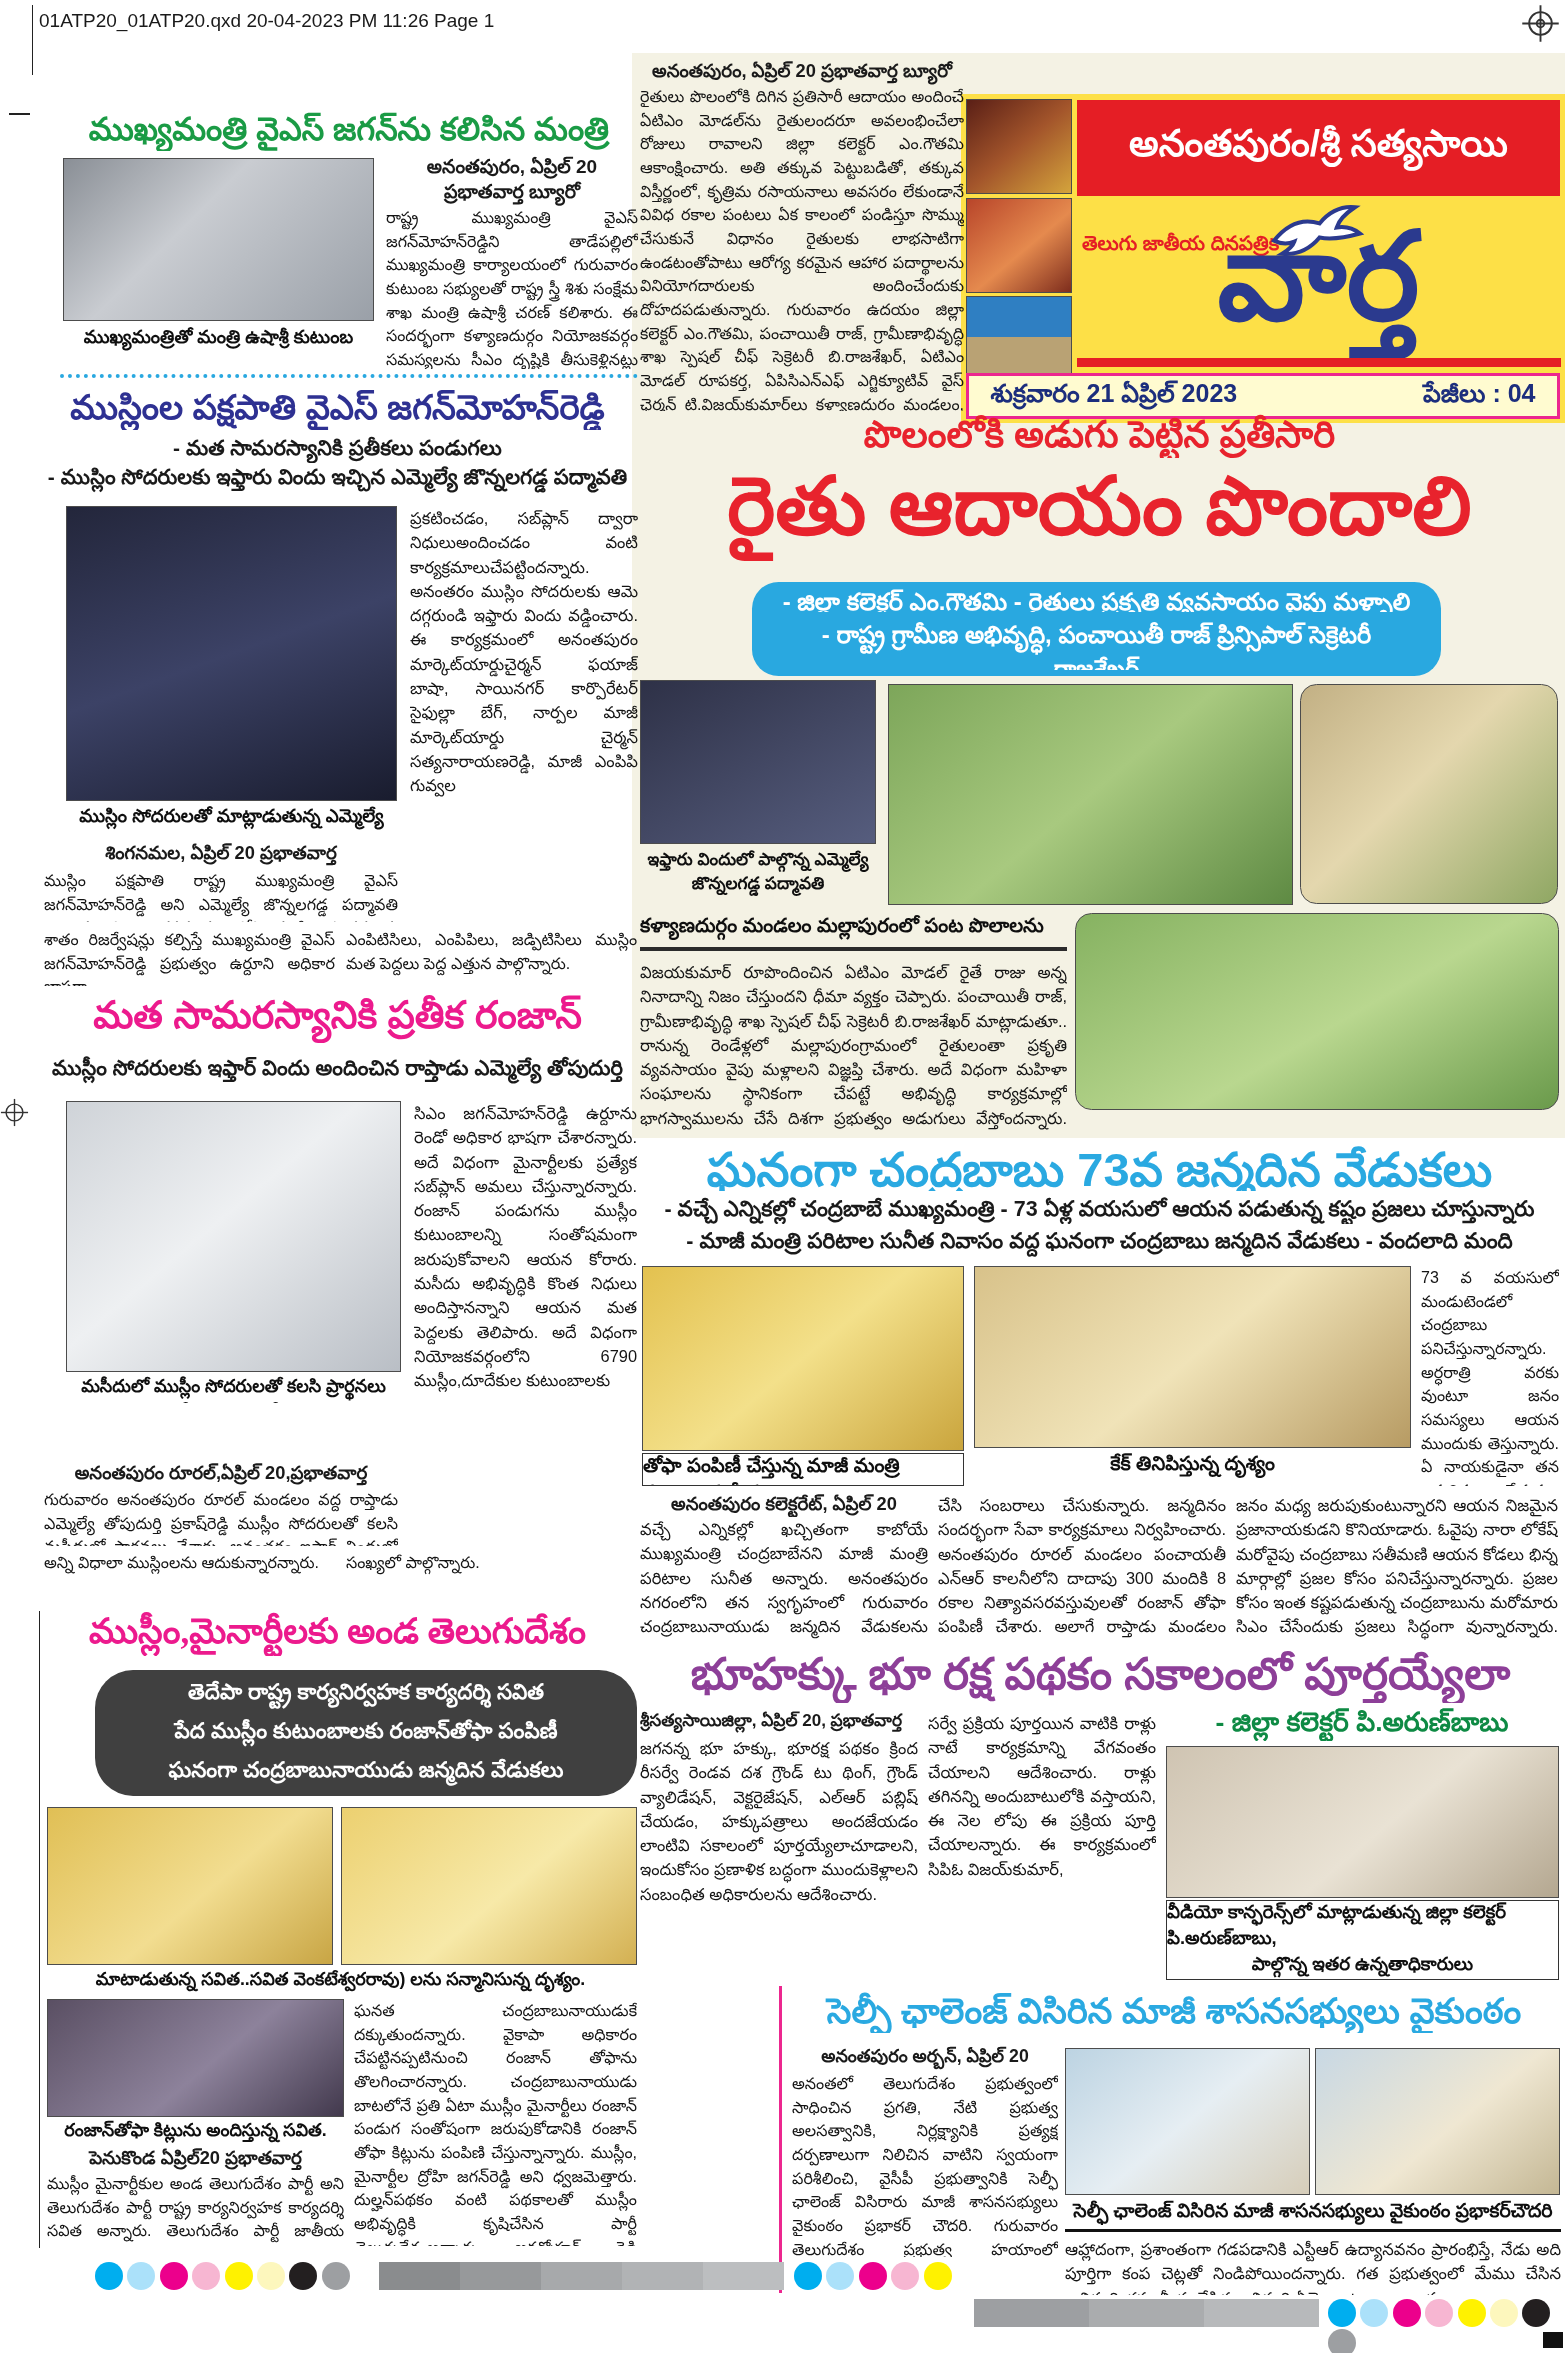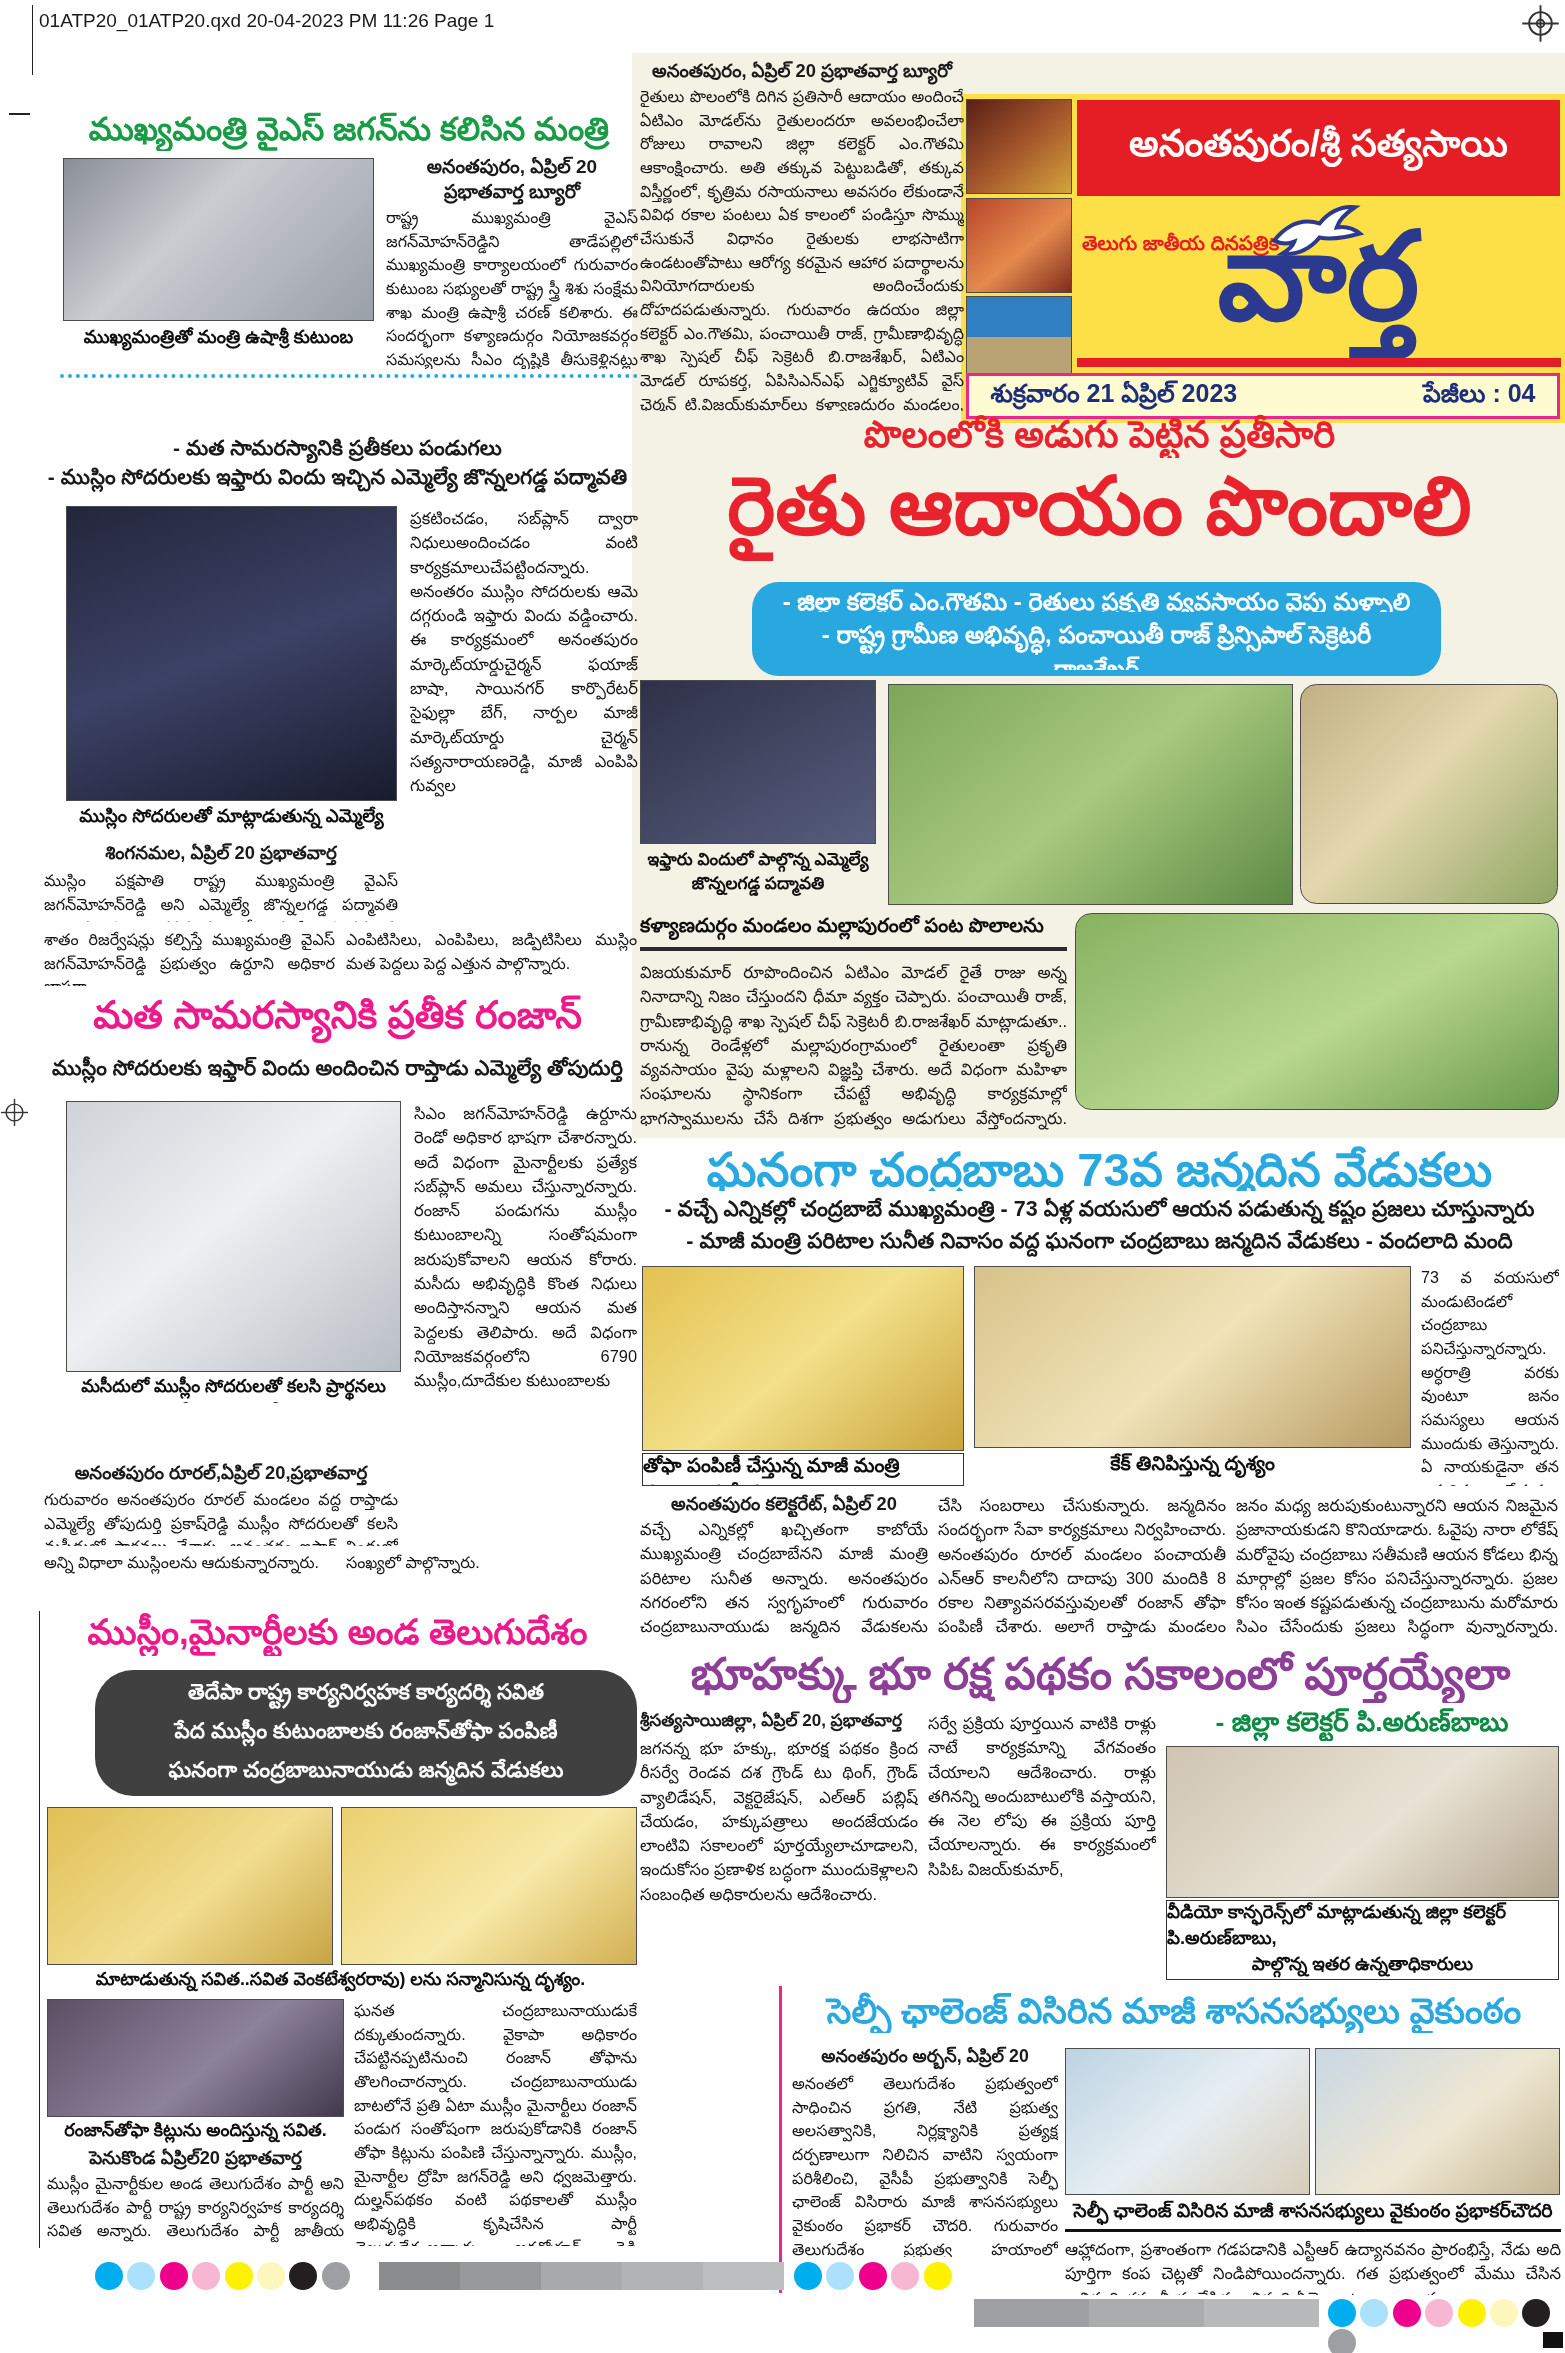--- a/index.html
+++ b/index.html
@@ -93,20 +93,21 @@
   <div class="abs center bold h-green clip" style="left:60px;top:111px;width:578px;height:40px;font-size:32px;">ముఖ్యమంత్రి వైఎస్ జగన్‌ను కలిసిన మంత్రి ఉషాశ్రీ చరణ్</div>
   <div class="abs photo" style="left:63px;top:158px;width:311px;height:163px;background:linear-gradient(135deg,#8a8f96,#c9ccd1 40%,#9aa0a8);"></div>
   <div class="abs center cap clip" style="left:63px;top:326px;width:311px;height:25px;font-size:18.3px;">ముఖ్యమంత్రితో మంత్రి ఉషాశ్రీ కుటుంబ సభ్యులు</div>
   <div class="abs" style="left:386px;top:156px;width:252px;height:215px;">
     <div class="center bold clip" style="font-size:19px;height:25px;">అనంతపురం, ఏప్రిల్ 20</div>
     <div class="center bold clip" style="font-size:19px;height:25px;">ప్రభాతవార్త బ్యూరో</div>
     <div class="just body-txt clip" style="height:163px;">రాష్ట్ర ముఖ్యమంత్రి వైఎస్ జగన్‌మోహన్‌రెడ్డిని తాడేపల్లిలో ముఖ్యమంత్రి కార్యాలయంలో గురువారం కుటుంబ సభ్యులతో రాష్ట్ర స్త్రీ శిశు సంక్షేమ శాఖ మంత్రి ఉషాశ్రీ చరణ్ కలిశారు. ఈ సందర్భంగా కళ్యాణదుర్గం నియోజకవర్గం సమస్యలను సీఎం దృష్టికి తీసుకెళ్లినట్లు తెలిపారు.</div>
   </div>
   <div class="abs dotted-sep" style="left:60px;top:374px;width:578px;height:0;"></div>
 
+  <div class="abs center bold h-indigo clip" style="left:38px;top:388px;width:599px;height:42px;font-size:34px;">ముస్లింల పక్షపాతి వైఎస్ జగన్‌మోహన్‌రెడ్డి</div>
   <div class="abs center bold clip" style="left:38px;top:436px;width:599px;height:26.6px;font-size:21px;">- మత సామరస్యానికి ప్రతీకలు పండుగలు</div>
   <div class="abs center bold clip" style="left:38px;top:465px;width:599px;height:28px;font-size:21px;">- ముస్లిం సోదరులకు ఇఫ్తారు విందు ఇచ్చిన ఎమ్మెల్యే జొన్నలగడ్డ పద్మావతి</div>
   <div class="abs photo" style="left:66px;top:506px;width:331px;height:295px;background:linear-gradient(160deg,#23263b,#3c4266 50%,#191c2e);"></div>
   <div class="abs center cap clip" style="left:66px;top:805px;width:331px;height:26.6px;font-size:18.3px;">ముస్లిం సోదరులతో మాట్లాడుతున్న ఎమ్మెల్యే</div>
   <div class="abs just body-txt clip" style="left:410px;top:506px;width:228px;height:329px;font-size:16.4px;">ప్రకటించడం, సబ్‌ప్లాన్ ద్వారా నిధులుఅందించడం వంటి కార్యక్రమాలుచేపట్టిందన్నారు. అనంతరం ముస్లిం సోదరులకు ఆమె దగ్గరుండి ఇఫ్తారు విందు వడ్డించారు. ఈ కార్యక్రమంలో అనంతపురం మార్కెట్‌యార్డుచైర్మన్ ఫయాజ్ బాషా, సాయినగర్ కార్పొరేటర్ సైఫుల్లా బేగ్, నార్పల మాజీ మార్కెట్‌యార్డు చైర్మన్ సత్యనారాయణరెడ్డి, మాజీ ఎంపిపి గువ్వల</div>
   <div class="abs center bold clip" style="left:44px;top:842px;width:354px;height:24px;font-size:18.3px;">శింగనమల, ఏప్రిల్ 20 ప్రభాతవార్త</div>
   <div class="abs just body-txt clip" style="left:44px;top:869px;width:354px;height:53px;">ముస్లిం పక్షపాతి రాష్ట్ర ముఖ్యమంత్రి వైఎస్ జగన్‌మోహన్‌రెడ్డి అని ఎమ్మెల్యే జొన్నలగడ్డ పద్మావతి అన్నారు. నియోజకవర్గ పరిధిలోని ముస్లిం సోదరులకు ఎమ్మెల్యే ఇఫ్తారు విందు ఇచ్చారు.</div>
 
   <div class="abs photo" style="left:640px;top:680px;width:236px;height:164px;background:linear-gradient(150deg,#2e3147,#565d7e);"></div>
   <div class="abs center cap clip" style="left:640px;top:848px;width:236px;height:61px;font-size:17px;line-height:1.4;">ఇఫ్తారు విందులో పాల్గొన్న ఎమ్మెల్యే జొన్నలగడ్డ పద్మావతి</div>
@@ -151,21 +152,21 @@
   <div class="abs center cap clip" style="left:974px;top:1452px;width:437px;height:28px;font-size:19.6px;">కేక్ తినిపిస్తున్న దృశ్యం</div>
   <div class="abs just body-txt clip" style="left:1421px;top:1266px;width:138px;height:220px;">73 వ వయసులో మండుటెండలో చంద్రబాబు పనిచేస్తున్నారన్నారు. అర్ధరాత్రి వరకు వుంటూ జనం సమస్యలు ఆయన ముందుకు తెస్తున్నారు. ఏ నాయకుడైనా తన జన్మదిన వేడుకలు కుటుంబ సభ్యుల మధ్య లేదా కార్యకర్తల మధ్య జరుపుకుంటారని కానీ చంద్రబాబు మాత్రం జనం మధ్య జరుపుకుంటున్నారని ఆయన నిజమైన ప్రజానాయకుడని కొనియాడారు.</div>
   <div class="abs" style="left:640px;top:1493px;width:288px;height:149px;">
     <div class="center bold clip" style="font-size:18.3px;height:24px;">అనంతపురం కలెక్టరేట్, ఏప్రిల్ 20 ప్రభాతవార్త</div>
     <div class="just body-txt clip" style="height:123px;font-size:16.4px;">వచ్చే ఎన్నికల్లో ఖచ్చితంగా కాబోయే ముఖ్యమంత్రి చంద్రబాబేనని మాజీ మంత్రి పరిటాల సునీత అన్నారు. అనంతపురం నగరంలోని తన స్వగృహంలో గురువారం చంద్రబాబునాయుడు జన్మదిన వేడుకలను ఘనంగా నిర్వహించారు. ఈ వేడుకల్లో అనంతపురం రూరల్, రాప్తాడు తదితర ప్రాంతాల నుండి వందలాదిగా టిడిపి నాయకులు, కార్యకర్తలు తరలివచ్చారు. నాయకులు, కార్యకర్తలు, అభిమానుల మధ్య మాజీ మంత్రి పరిటాల సునీత కేక్ కట్</div>
   </div>
   <div class="abs just body-txt clip" style="left:938px;top:1493px;width:288px;height:149px;font-size:16.4px;">చేసి సంబరాలు చేసుకున్నారు. జన్మదినం సందర్భంగా సేవా కార్యక్రమాలు నిర్వహించారు. అనంతపురం రూరల్ మండలం పంచాయతీ ఎన్‌ఆర్ కాలనీలోని దాదాపు 300 మందికి 8 రకాల నిత్యావసరవస్తువులతో రంజాన్ తోఫా పంపిణీ చేశారు. అలాగే రాప్తాడు మండలం పంచాయతీ చిన్మయనగర్ కాలనీవాసులకు 150 మందికి 5 రకాల నిత్యావసరవస్తువులతో రంజాన్ తోఫా అందించారు. ఈ సందర్భంగా మాజీ మంత్రి పరిటాల సునీత</div>
   <div class="abs just body-txt clip" style="left:1236px;top:1493px;width:322px;height:149px;font-size:16.4px;">జనం మధ్య జరుపుకుంటున్నారని ఆయన నిజమైన ప్రజానాయకుడని కొనియాడారు. ఓవైపు నారా లోకేష్ మరోవైపు చంద్రబాబు సతీమణి ఆయన కోడలు భిన్న మార్గాల్లో ప్రజల కోసం పనిచేస్తున్నారన్నారు. ప్రజల కోసం ఇంత కష్టపడుతున్న చంద్రబాబును మరోమారు సిఎం చేసేందుకు ప్రజలు సిద్ధంగా వున్నారన్నారు. గతంలో రంజాన్, క్రిస్మస్, సంక్రాంతి పండుగలు వచ్చాయంటే ప్రజలకు కానుకగా నిత్యావసరసరుకులు అందించేవారని</div>
 
   <div class="abs vrule" style="left:39px;top:1611px;width:1.3px;height:637px;"></div>
-  <div class="abs center bold h-magenta clip" style="left:38px;top:1612px;width:599px;height:44px;font-size:35px;">ముస్లీం,మైనార్టీలకు అండ తెలుగుదేశం</div>
+  <div class="abs center bold h-magenta clip" style="left:38px;top:1612px;width:599px;height:44px;font-size:35px;font-family:Liberation Serif, serif;">ముస్లీం,మైనార్టీలకు అండ తెలుగుదేశం</div>
   <div class="abs green-box" style="left:95px;top:1670px;width:542px;height:126px;">
     <span class="clip" style="font-size:21.5px;">తెదేపా రాష్ట్ర కార్యనిర్వహక కార్యదర్శి సవిత</span>
     <span class="clip" style="font-size:21.5px;">పేద ముస్లీం కుటుంబాలకు రంజాన్‌తోఫా పంపిణీ</span>
     <span class="clip" style="font-size:21.5px;">ఘనంగా చంద్రబాబునాయుడు జన్మదిన వేడుకలు</span>
   </div>
   <div class="abs photo" style="left:47px;top:1807px;width:286px;height:158px;background:linear-gradient(140deg,#e0bf55,#f2dd90 55%,#c8a544);"></div>
   <div class="abs photo" style="left:341px;top:1807px;width:296px;height:158px;background:linear-gradient(140deg,#ecd070,#f7e9a8 55%,#d3b052);"></div>
   <div class="abs center cap clip" style="left:44px;top:1969px;width:593px;height:25px;font-size:17.7px;">మాటాడుతున్న సవిత..సవిత వెంకటేశ్వరరావు) లను సన్మానిసున్న దృశ్యం.</div>
   <div class="abs photo" style="left:47px;top:1999px;width:297px;height:118px;background:linear-gradient(140deg,#5a4f63,#8d829b 55%,#42394d);"></div>
   <div class="abs center cap clip" style="left:47px;top:2120px;width:297px;height:24px;font-size:17.7px;">రంజాన్‌తోఫా కిట్లును అందిస్తున్న సవిత.</div>

